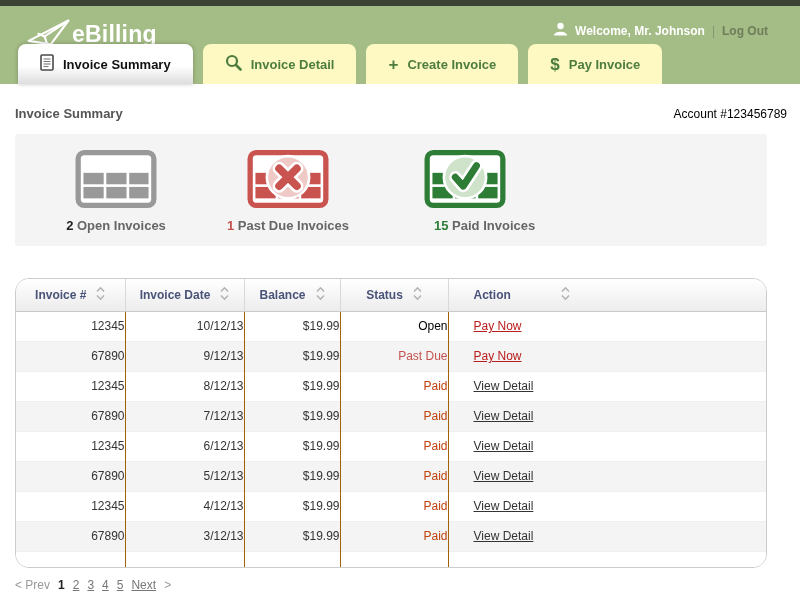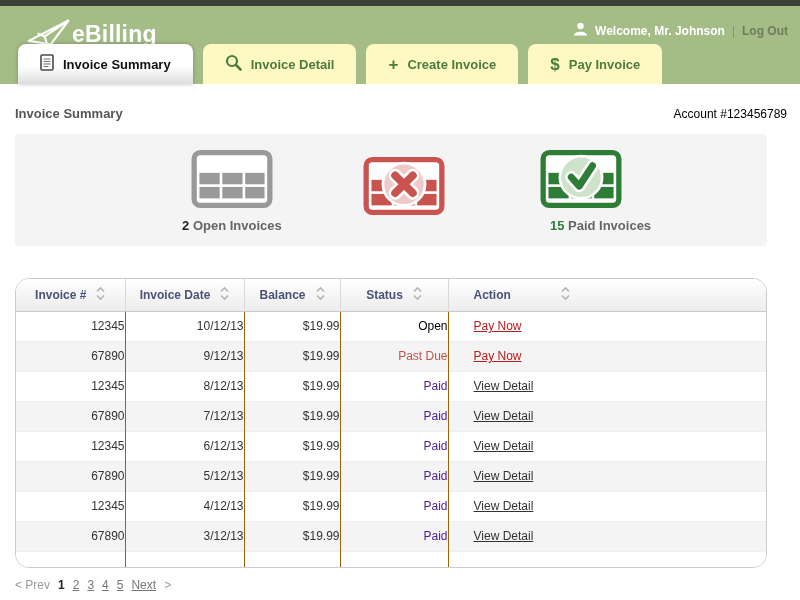--- a/index.html
+++ b/index.html
@@ -4,21 +4,21 @@
 <style>
   * { margin:0; padding:0; box-sizing:border-box; }
   html,body { width:800px; height:600px; background:#ffffff;
     font-family:"Liberation Sans", sans-serif; overflow:hidden; }
 
   
   .top-strip { height:6px; background:#3a4233; }
   .green-header { position:relative; height:78px; background:#a4bc85; }
   .brand { position:absolute; left:26px; top:8px; display:flex; align-items:center; }
   .brand-text { color:#ffffff; font-size:23px; font-weight:bold; letter-spacing:.2px; }
-  .user-area { position:absolute; right:12px; top:16px; display:flex; align-items:center; gap:7px;
+  .user-area { position:absolute; right:32px; top:16px; display:flex; align-items:center; gap:7px;
     font-size:12px; font-weight:bold; }
   .welcome { color:#ffffff; }
   .sep { color:#84936c; font-weight:normal; }
   .logout { color:#6e7d5a; text-decoration:none; cursor:pointer; }
 
   
   .tabs { position:absolute; left:18px; bottom:0; display:flex; gap:10px; align-items:flex-end; }
   .tab { height:40px; display:flex; align-items:center; gap:9px; padding:0 22px;
     background:#fef9c3; border-radius:8px 8px 0 0; cursor:pointer;
     font-size:13px; font-weight:bold; color:#4c7c3e; }
@@ -27,21 +27,21 @@
   .tab .glyph { font-size:17px; font-weight:bold; color:#4c7c3e; line-height:1; }
 
   
   .page-head { display:flex; justify-content:space-between; align-items:baseline;
     margin:22px 13px 0 15px; }
   .page-title { font-size:13px; font-weight:bold; color:#555555; }
   .account { font-size:12px; color:#000000; }
 
   
   .summary-panel { margin:13px 0 0 15px; width:752px; height:112px; background:#f4f4f4;
-    border-radius:3px; display:flex; align-items:center; gap:42px; padding-left:36px;justify-content:center; }
+    border-radius:3px; display:flex; align-items:center; gap:42px; padding-left:36px; }
   .card { min-width:130px; text-align:center; }
   .card svg { display:block; margin:0 auto 8px auto; }
   .card-label { font-size:13px; font-weight:bold; color:#666666; }
   .card-count { font-weight:bold; }
   .count-open { color:#222222; }
   .count-past-due { color:#c4534f; }
   .count-paid { color:#2e7d36;margin-left:39px; }
 
   
   .invoice-table-wrap { margin:32px 0 0 15px; width:752px; border:1px solid #cccccc;
@@ -53,21 +53,21 @@
   thead th:last-child { border-right:none; }
   .th-inner { display:flex; align-items:center; justify-content:center; gap:10px; }
   .th-inner.left { justify-content:flex-start; padding-left:25px; }
   tbody td { height:30px; border-right:1px solid #a16207; border-top:1px solid #efefef;
     color:#333333; text-align:right; }
   tbody td:last-child { border-right:none; text-align:left; padding-left:25px; }
   tbody tr:nth-child(even) td { background:#f4f4f4; }
   tbody tr.empty-row td { height:16px; background:#ffffff; }
   .status-open { color:#000000;margin-top:14px; }
   .status-past-due { color:#c4534f; }
-  .status-paid { color:#4c1d95; }
+  .status-paid { color:#c2410c; }
   a.pay-link { color:#b91c1c; text-decoration:underline; cursor:pointer; }
   a.view-link { color:#333333; text-decoration:underline; cursor:pointer; }
 
   
   .pagination { margin:10px 0 0 15px; font-size:12px; color:#999999; display:flex;
     align-items:center; gap:8px; }
   .pg-prev, .pg-gt { color:#999999; }
   .pg-current { color:#222222; font-weight:bold; }
   .pg-link { color:#777777; text-decoration:underline; cursor:pointer; }
 </style>
@@ -166,20 +166,24 @@
         <rect x="39" y="28" width="23" height="13" fill="#c9534f"></rect>
         <rect x="65" y="28" width="22" height="13" fill="#c9534f"></rect>
         <rect x="13" y="44" width="23" height="13" fill="#c9534f"></rect>
         <rect x="39" y="44" width="23" height="13" fill="#c9534f"></rect>
         <rect x="65" y="44" width="22" height="13" fill="#c9534f"></rect>
         <circle cx="50" cy="33" r="24" fill="#eec9c6" stroke="#ffffff" stroke-width="3"></circle>
         <path d="M40,23 L60,43 M60,23 L40,43" stroke="#ffffff" stroke-width="15" stroke-linecap="round"></path>
         <path d="M40,23 L60,43 M60,23 L40,43" stroke="#c9534f" stroke-width="9" stroke-linecap="round"></path>
       </svg>
     </span>
+    <div class="card-label">
+      <span class="card-count count-past-due">1</span>
+      <span>Past Due Invoices</span>
+    </div>
   </div>
 
   <div class="card">
     <span>
       <svg width="88" height="62" viewBox="0 0 100 70">
         <rect x="7" y="5" width="86" height="60" rx="7" fill="#ffffff" stroke="#2e7d36" stroke-width="6"></rect>
         <rect x="13" y="28" width="23" height="13" fill="#2e7d36"></rect>
         <rect x="39" y="28" width="23" height="13" fill="#2e7d36"></rect>
         <rect x="65" y="28" width="22" height="13" fill="#2e7d36"></rect>
         <rect x="13" y="44" width="23" height="13" fill="#2e7d36"></rect>

